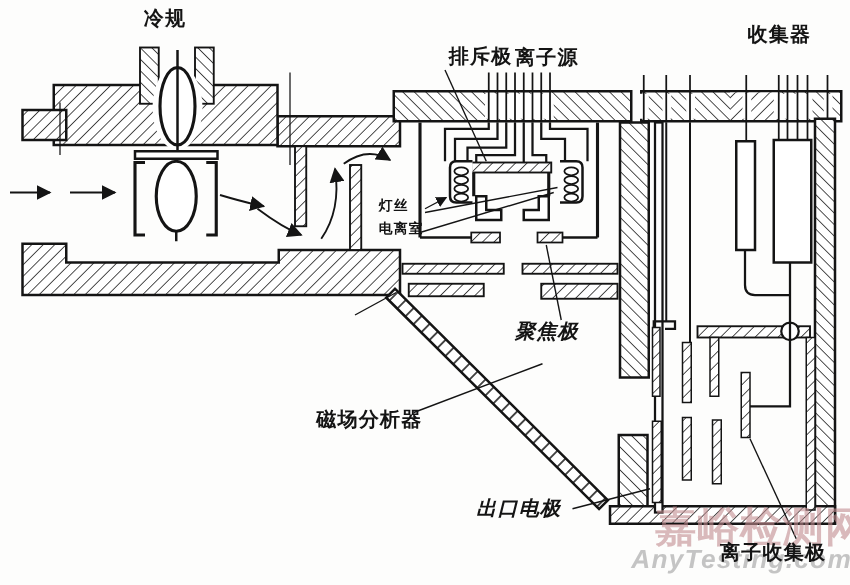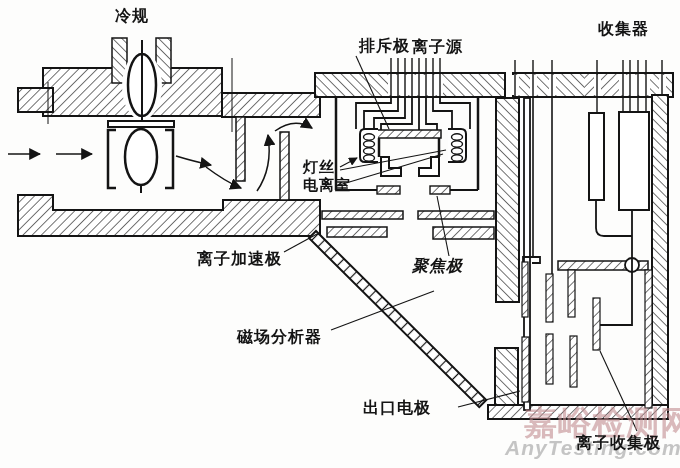--- a/index.html
+++ b/index.html
@@ -5,21 +5,21 @@
   html,body{margin:0;padding:0;background:#e8e8e8;}
   .stage{
     position:relative;width:680px;height:468px;background:#fdfdfc;
     font-family:"Liberation Serif","DejaVu Serif",serif;overflow:hidden;
   }
   .stage svg{position:absolute;left:0;top:0;z-index:1;}
   .lbl{
     position:absolute;z-index:3;color:#141414;font-size:16px;font-weight:600;
     white-space:nowrap;letter-spacing:1px;line-height:1;
   }
-  .lbl.small{font-size:15px;text-align:right;}
+  .lbl.small{font-size:11px;text-align:right;}
   .wm-name{
     position:absolute;z-index:2;left:524px;top:407px;width:160px;
     font-size:33px;font-weight:700;letter-spacing:1px;white-space:nowrap;
     color:rgba(193,140,144,0.60);line-height:1;
   }
   .wm-url{
     position:absolute;z-index:2;left:505px;top:437px;
     font-size:21px;font-style:italic;font-weight:700;letter-spacing:1px;
     color:rgba(150,150,150,0.55);white-space:nowrap;line-height:1;
     font-family:"Liberation Sans","DejaVu Sans",sans-serif;
@@ -217,19 +217,18 @@
 
 <div class="wm-name">嘉峪检测网</div>
 <div class="wm-url">AnyTesting.com</div>
 
 <div class="lbl" style="left:115px;top:8px;">冷规</div>
 <div class="lbl" style="left:412px;top:15px;margin-top:24px;">离子源</div>
 <div class="lbl" style="left:359px;top:38px;">排斥极</div>
 <div class="lbl" style="left:598px;top:21px;">收集器</div>
 <div class="lbl small" style="left:303px;top:160px;">灯丝</div>
 <div class="lbl small" style="left:303px;top:178px;">电离室</div>
-<div class="lbl" style="left:197px;top:251px;">离子加速极</div>
 <div class="lbl" style="left:412px;top:258px;font-style:italic;">聚焦极</div>
-<div class="lbl" style="left:237px;top:329px;">磁场分析器</div>
-<div class="lbl" style="left:363px;top:400px;">出口电极</div>
+<div class="lbl" style="left:253px;top:329px;">磁场分析器</div>
+<div class="lbl" style="left:381px;top:400px;font-style:italic;">出口电极</div>
 <div class="lbl" style="left:576px;top:435px;">离子收集极</div>
 
 </div>
 
 </body></html>

